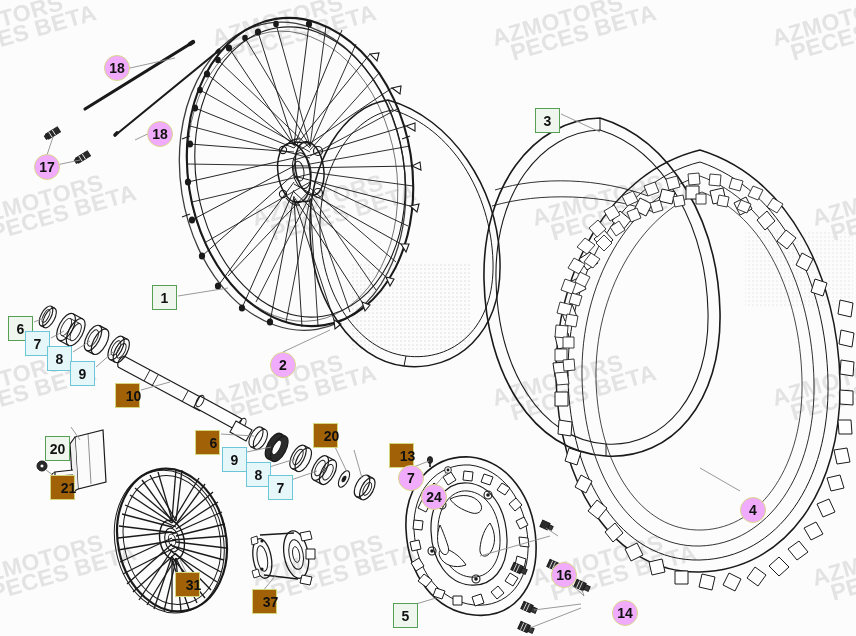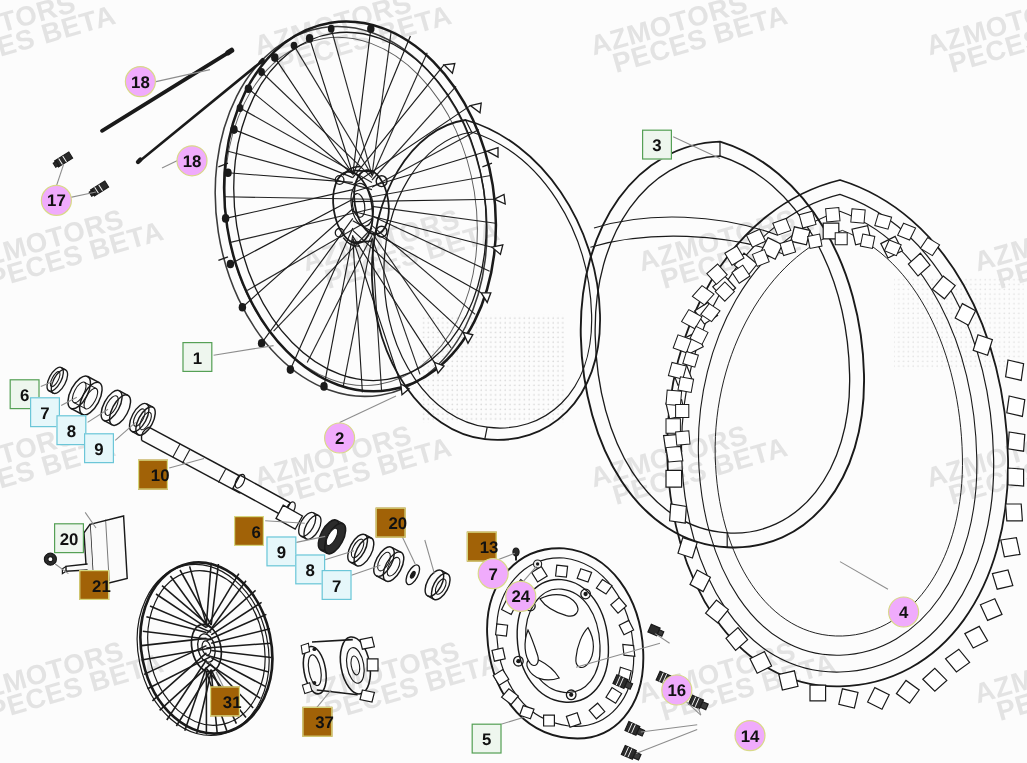--- a/index.html
+++ b/index.html
@@ -727,18 +727,18 @@
       <div class="callout square-cyan" style="left: 222px; top: 447px;">9</div>
       <div class="callout square-cyan" style="left: 246px; top: 462px;">8</div>
       <div class="callout square-cyan" style="left: 268px; top: 475px;">7</div>
       <div class="callout circle" style="left: 584px; top: 600px; margin-left: 28px;">14</div>
       <div class="callout circle" style="left: 398px; top: 465px;">7</div>
       <div class="callout circle" style="left: 551px; top: 530px; margin-top: 32px;">16</div>
       <div class="callout circle" style="left: 34px; top: 154px; text-align: right;">17</div>
       <div class="callout circle" style="left: 104px; top: 55px;">18</div>
       <div class="callout circle" style="left: 147px; top: 121px;">18</div>
       <div class="callout square-green" style="left: 45px; top: 436px;">20</div>
-      <div class="callout square-yellow" style="left: 50px; top: 475px; margin-left: 16px;">21</div>
+      <div class="callout square-yellow" style="left: 50px; top: 475px;">21</div>
       <div class="callout square-yellow" style="left: 175px; top: 572px;">31</div>
       <div class="callout square-yellow" style="left: 252px; top: 589px;">37</div>
       <div class="callout circle" style="left: 421px; top: 484px;">24</div>
     </div>
 </div>
 
 </body></html>

